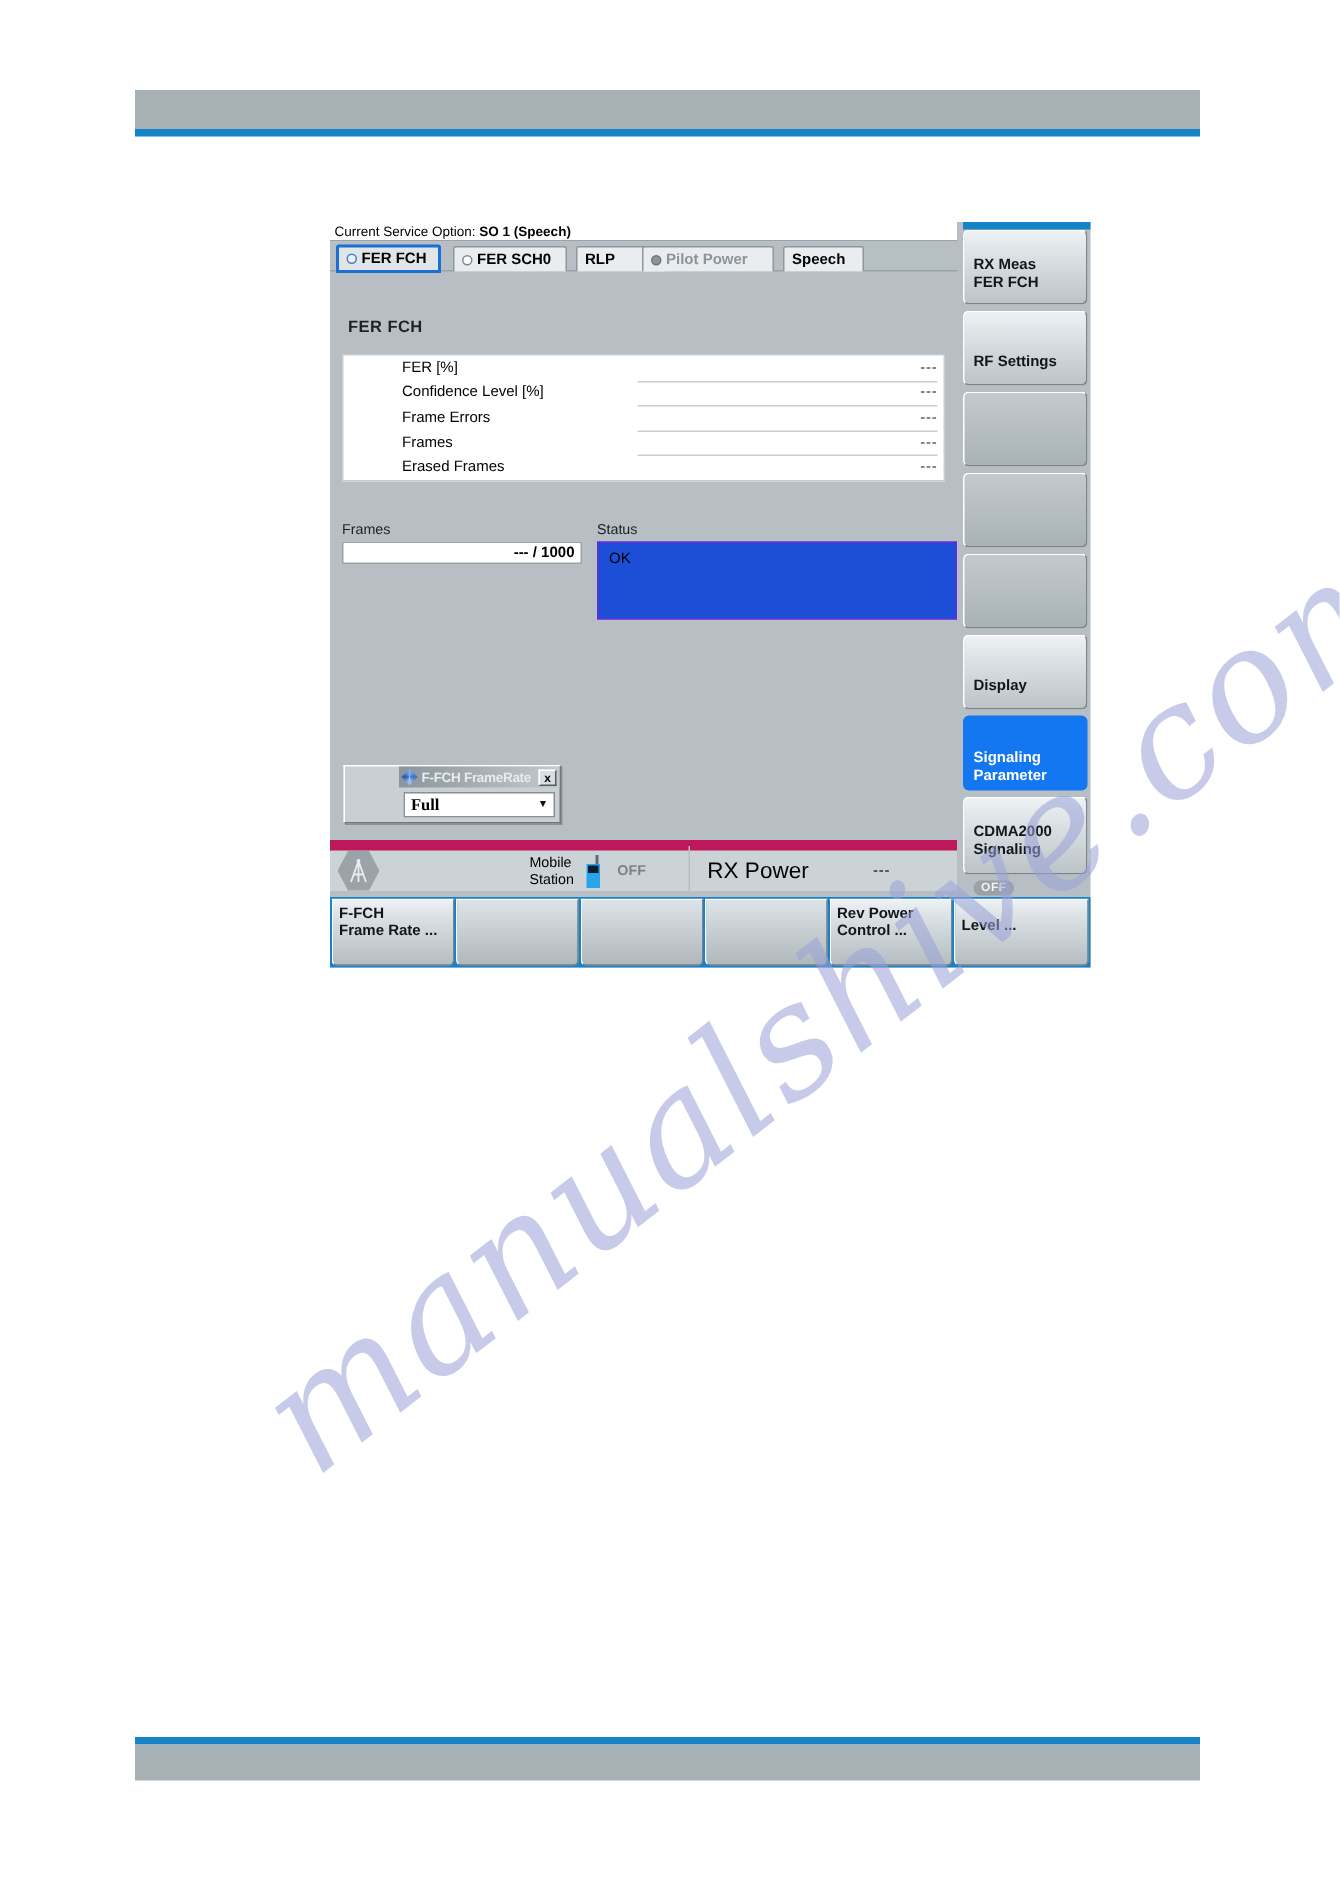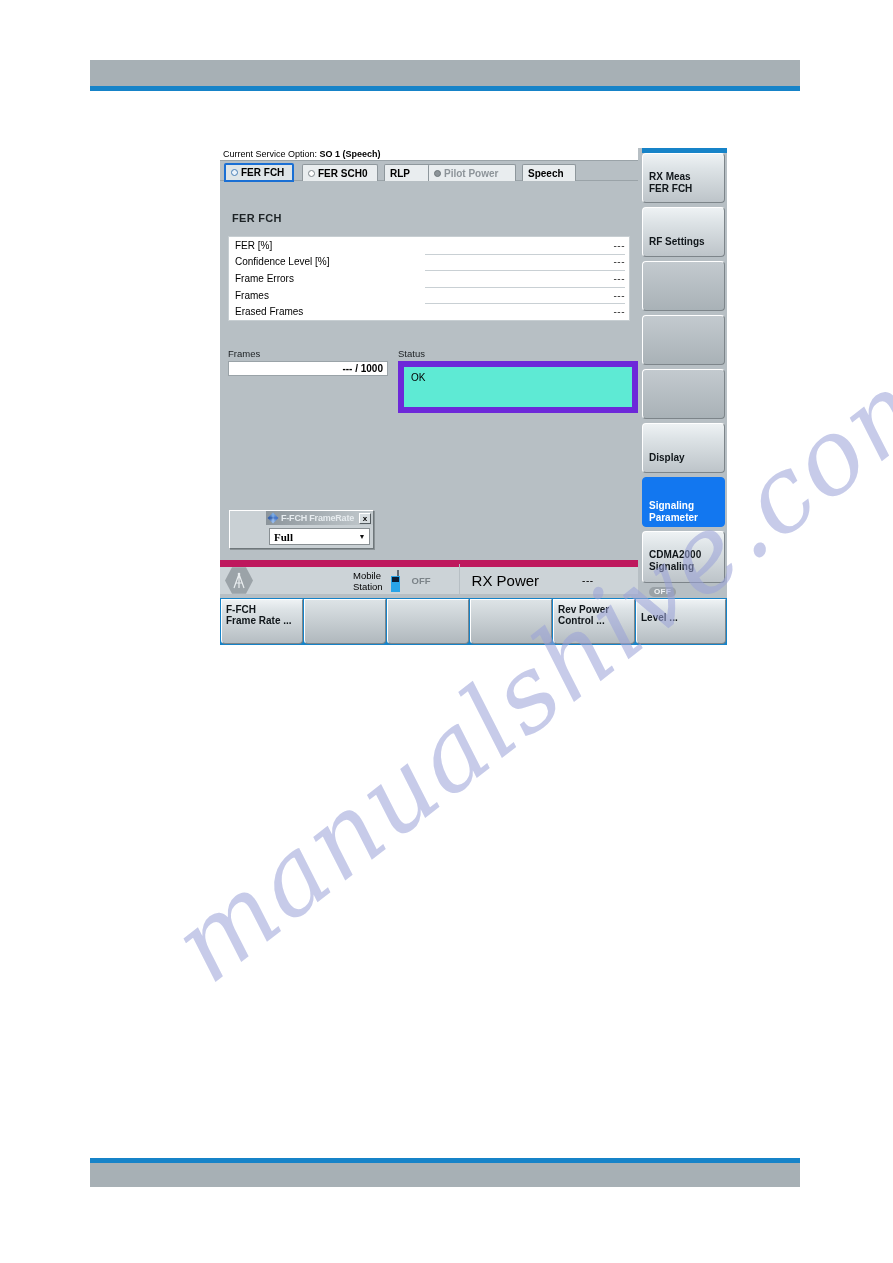--- a/index.html
+++ b/index.html
@@ -133,40 +133,40 @@
     position:relative;
     height:16.6px;
     display:flex; align-items:center;
     padding:0 4px 0 6px;
     font-size:10px;
   }
   .res-row + .res-row .rule {
     position:absolute; left:196px; right:4px; top:0;
     border-top:1px solid #c9d0d4;
   }
-  .res-label { flex:1; white-space:nowrap; }
+  .res-label { flex:1; white-space:nowrap;margin-left:33px; }
   .res-val { color:#333; font-size:10px; letter-spacing:.5px;}
 
   
   .fld-group { position:absolute; }
   .fld-cap { font-size:9.5px; color:#1b1f22; margin-bottom:2px; }
   .frames-box {
     width:160px; height:15px;
     background:#ffffff;
     border:1px solid #9aa3a8;
     text-align:right;
     font-size:10px; font-weight:bold;
     line-height:14px;
     padding-right:4px;
     white-space:nowrap;
   }
   .status-box {
     width:240px; height:52px;
-    background:#5eead4;
-    border:6px solid #6d28d9;
+    background:#1d4ed8;
+    border:1px solid #6d28d9;
     font-size:10px;
     padding:5px 0 0 7px;
   }
 
   
   .popup {
     position:absolute; left:9px; top:362px;
     width:145px;
     background:#c9d0d4;
     border:1px solid #ffffff;

